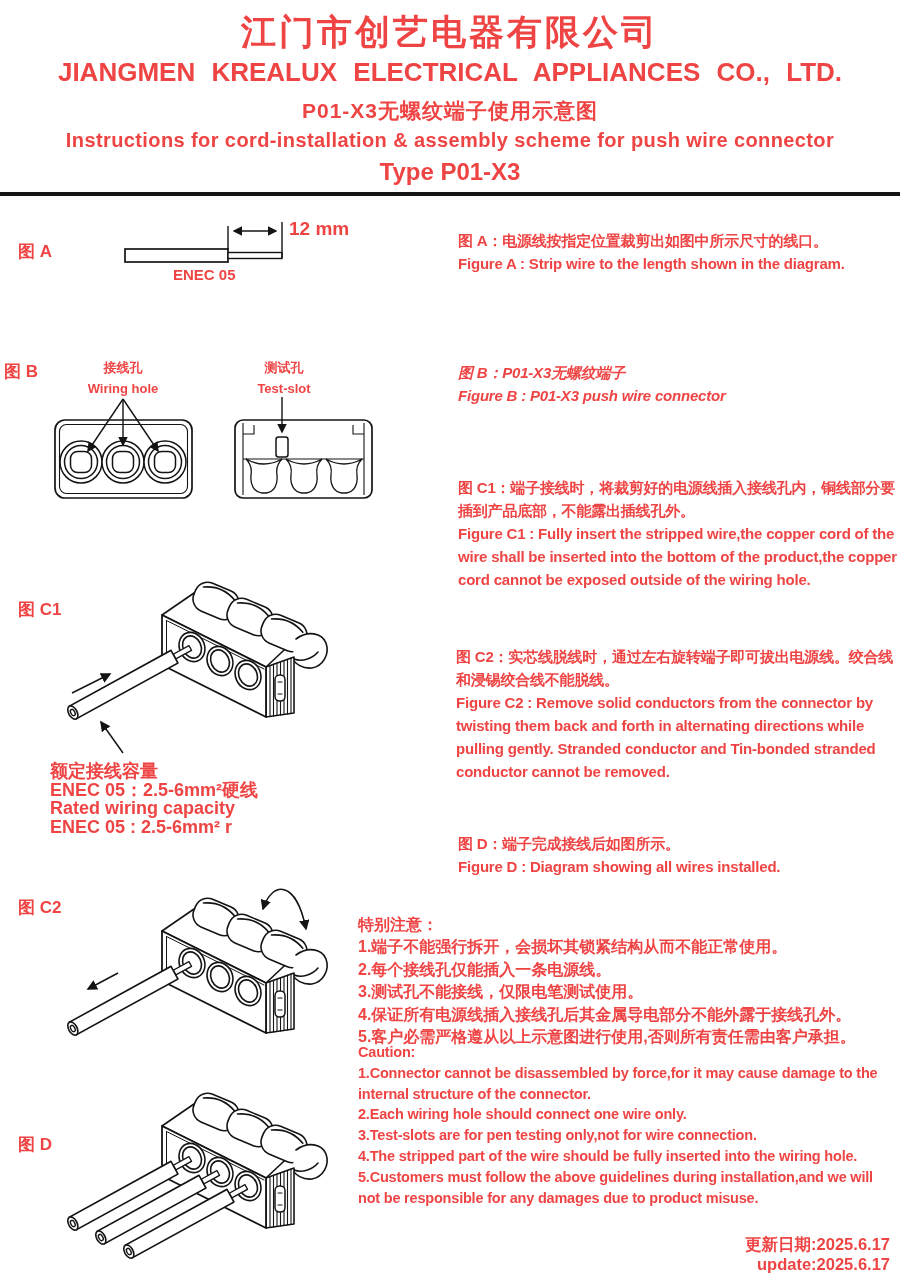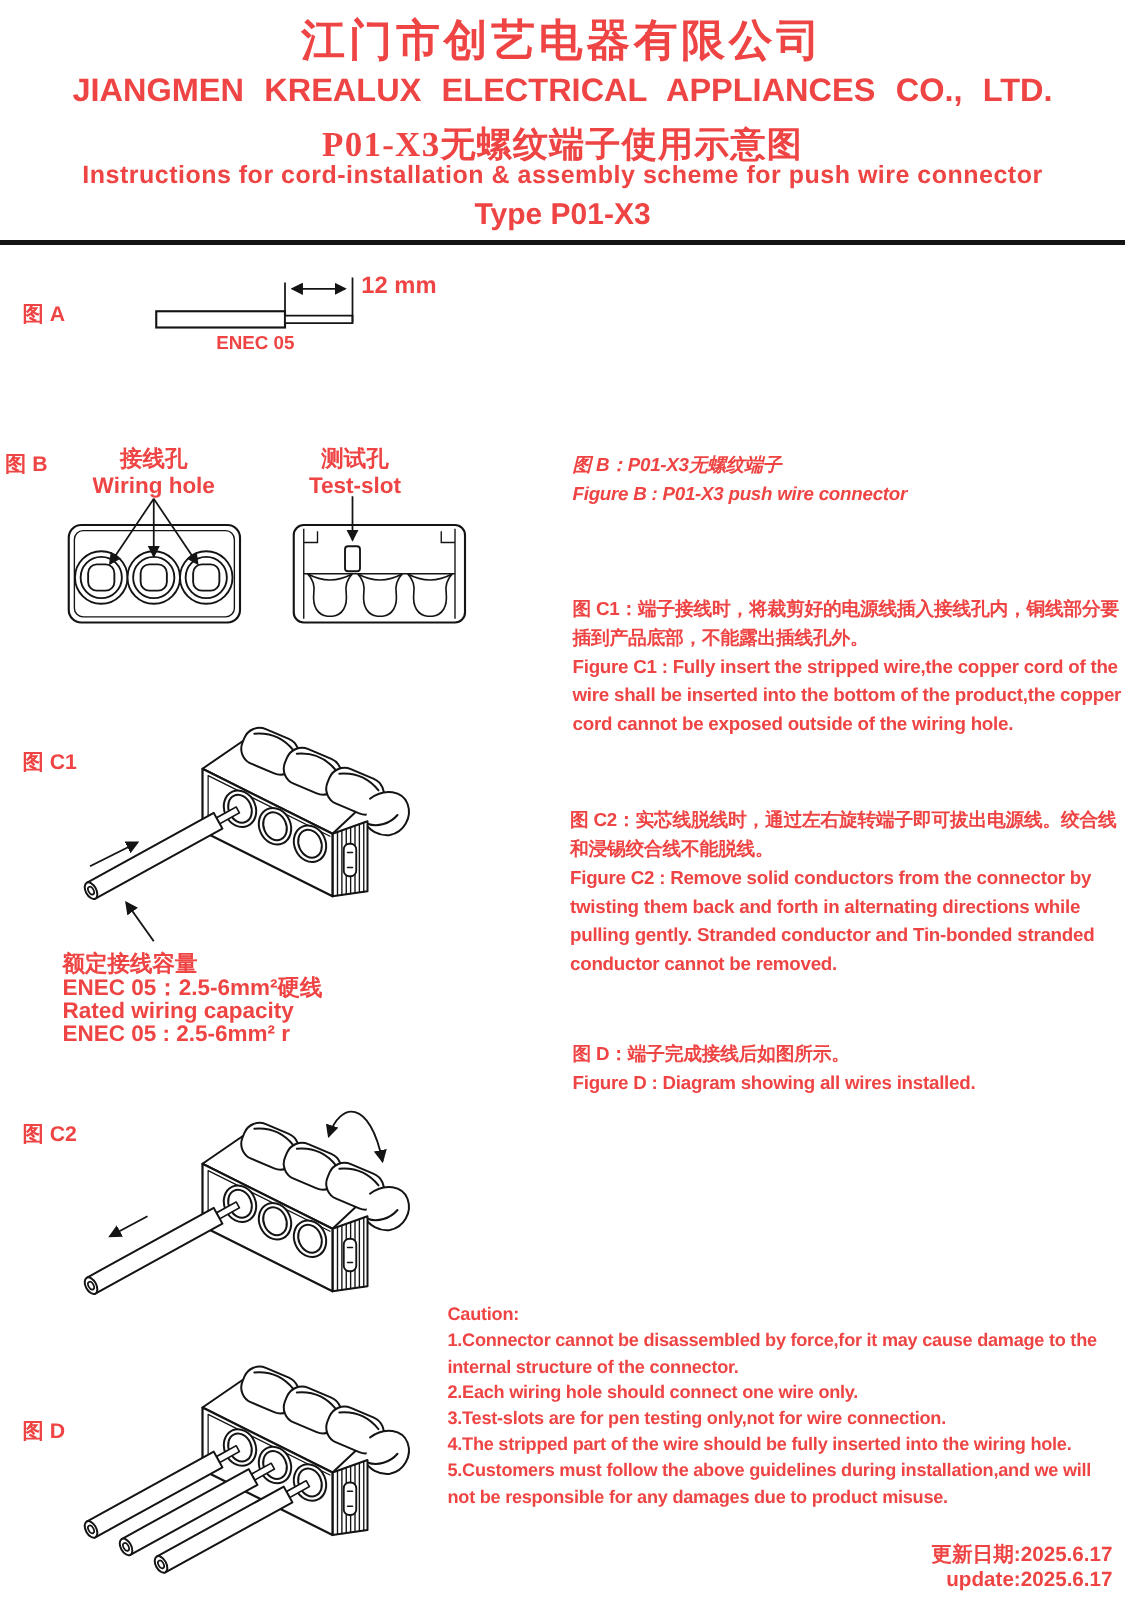--- a/index.html
+++ b/index.html
@@ -2,26 +2,26 @@
 <html><head>
 <meta charset="utf-8">
 <style>
   html,body{margin:0;padding:0;background:#e8e8e8;}
   .page{position:relative;width:900px;height:1280px;background:#ffffff;overflow:hidden;
         font-family:"Liberation Sans","DejaVu Sans",sans-serif;font-weight:bold;color:#ef4444;}
   .abs{position:absolute;}
   .ctr{left:0;width:900px;text-align:center;white-space:nowrap;}
   .company-cn{top:9px;font-size:35px;letter-spacing:3px;}
   .company-en{top:57px;font-size:26px;word-spacing:9px;}
-  .subtitle-cn{top:97px;font-size:28px;letter-spacing:1px;font-family:Liberation Serif, serif;}
+  .subtitle-cn{top:97px;font-size:21px;letter-spacing:1px;}
   .subtitle-en{top:129px;font-size:20px;letter-spacing:.4px;}
   .type-label{top:158px;font-size:24px;}
   .divider{top:192px;left:0;width:900px;height:3.5px;background:#141414;}
   .figlabel{font-size:17px;}
-  .smalllabel{font-size:18px;text-align:center;line-height:21px;white-space:nowrap;}
+  .smalllabel{font-size:13px;text-align:center;line-height:21px;white-space:nowrap;}
   .desc{font-size:15px;line-height:23px;letter-spacing:-0.2px;}
   .capacity{font-size:18px;line-height:18.5px;white-space:nowrap;}
   .notes{font-size:16px;line-height:22.4px;}
   .caution{font-size:14.5px;line-height:20.8px;letter-spacing:-0.2px;}
   .footer{font-size:16.5px;line-height:20px;text-align:right;white-space:nowrap;}
   .dimtext{font-size:19px;}
   .marktext{font-size:15px;}
   svg{display:block;}
 </style>
 </head>
@@ -84,20 +84,24 @@
       <rect x="128" y="42.5" width="54" height="6" stroke-width="1.4"></rect>
     </g>
     <g stroke="#141414" stroke-width="1.4" fill="none">
       <path d="M128,16 V40"></path>
       <path d="M182,12 V48"></path>
       <path d="M134,21 L176,21" marker-start="url(#ah)" marker-end="url(#ah)"></path>
     </g>
   </svg>
   <div class="abs dimtext" style="left:289px;top:218px;">12 mm</div>
   <div class="abs marktext" style="left:173px;top:266px;">ENEC 05</div>
+  <div class="abs desc" style="left:458px;top:229px;width:440px;">
+    <div>图 A：电源线按指定位置裁剪出如图中所示尺寸的线口。</div>
+    <div>Figure A : Strip wire to the length shown in the diagram.</div>
+  </div>
 
   <div class="abs figlabel" style="left:4px;top:360px;">图 B</div>
   <div class="abs smalllabel" style="left:63px;top:357px;width:120px;">
     <div>接线孔</div>
     <div>Wiring hole</div>
   </div>
   <div class="abs smalllabel" style="left:224px;top:357px;width:120px;">
     <div>测试孔</div>
     <div>Test-slot</div>
   </div>
@@ -188,20 +192,28 @@
       <use href="#wire-plug" transform="translate(48,72) rotate(-28.8)"></use>
       <use href="#wire-plug" transform="translate(76,86) rotate(-28.8)"></use>
       <use href="#wire-plug" transform="translate(104,100) rotate(-28.8)"></use>
     </g>
   </svg>
   <div class="abs desc" style="left:458px;top:832px;width:442px;">
     <div>图 D：端子完成接线后如图所示。</div>
     <div>Figure D : Diagram showing all wires installed.</div>
   </div>
 
+  <div class="abs notes" style="left:358px;top:914px;width:540px;">
+    <div>特别注意：</div>
+    <div>1.端子不能强行拆开，会损坏其锁紧结构从而不能正常使用。</div>
+    <div>2.每个接线孔仅能插入一条电源线。</div>
+    <div>3.测试孔不能接线，仅限电笔测试使用。</div>
+    <div>4.保证所有电源线插入接线孔后其金属导电部分不能外露于接线孔外。</div>
+    <div>5.客户必需严格遵从以上示意图进行使用,否则所有责任需由客户承担。</div>
+  </div>
 
   <div class="abs caution" style="left:358px;top:1042px;width:538px;">
     <div>Caution:</div>
     <div>1.Connector cannot be disassembled by force,for it may cause damage to the internal structure of the connector.</div>
     <div>2.Each wiring hole should connect one wire only.</div>
     <div>3.Test-slots are for pen testing only,not for wire connection.</div>
     <div>4.The stripped part of the wire should be fully inserted into the wiring hole.</div>
     <div>5.Customers must follow the above guidelines during installation,and we will not be responsible for any damages due to product misuse.</div>
   </div>
 

